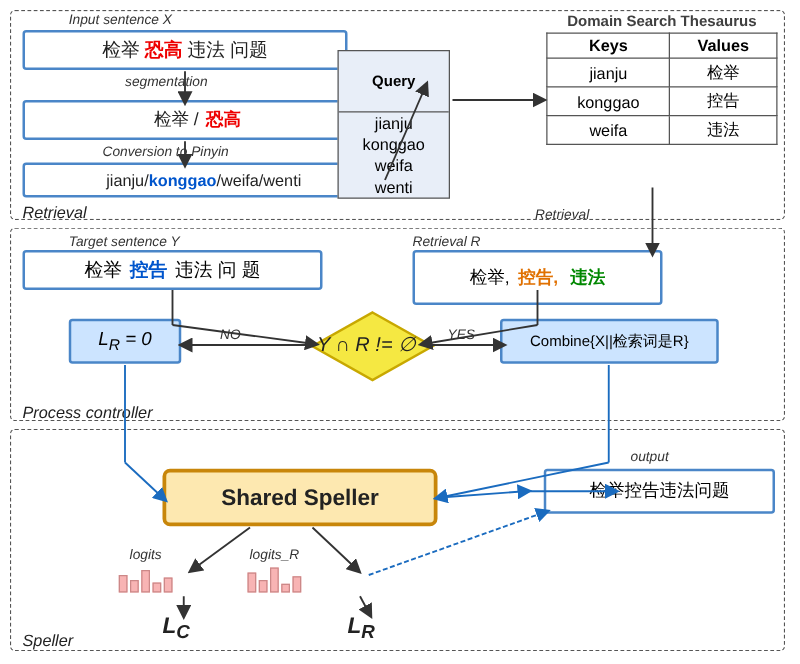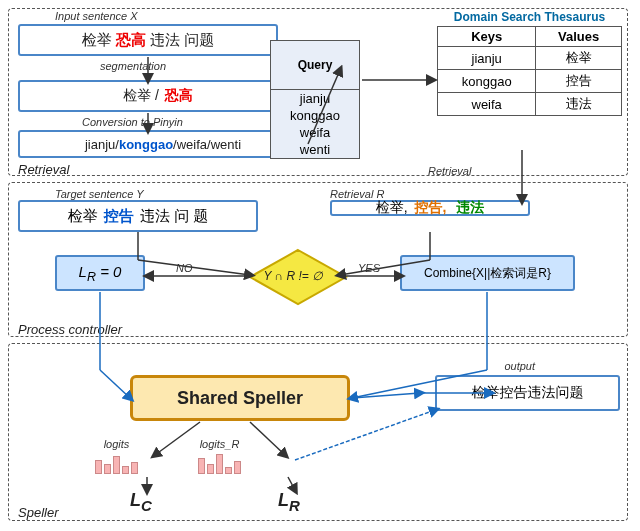--- a/index.html
+++ b/index.html
@@ -122,21 +122,21 @@
     .thesaurus-container {
       position: absolute;
       right: 18px; top: 10px;
       width: 185px;
     }
 
     .thesaurus-title {
       text-align: center;
       font-size: 12px;
       font-weight: bold;
-      color: #0369a1;
+      color: #404040;
       margin-bottom: 2px;
     }
 
     .thesaurus-table {
       width: 100%;
       border-collapse: collapse;
       font-size: 13px;
     }
     .thesaurus-table th {
       border: 1.5px solid #555;
@@ -202,21 +202,21 @@
       display: flex;
       align-items: center;
       justify-content: center;
       font-size: 15px;
       gap: 2px;
     }
 
     .box-retrieval-r {
       position: absolute;
       left: 330px; top: 200px;
-      width: 200px; height: 16px;
+      width: 200px; height: 44px;
       border: 2px solid #4a86c8;
       border-radius: 3px;
       background: #fff;
       display: flex;
       align-items: center;
       justify-content: center;
       font-size: 14px;
       gap: 3px;
     }
 
@@ -230,21 +230,21 @@
       justify-content: center;
     }
     .diamond svg {
       position: absolute;
       top: 0; left: 0;
     }
     .diamond-text {
       position: relative;
       z-index: 2;
       text-align: left;
-      font-size: 12px;
+      font-size: 16px;
       color: #222;
       font-style: italic;
     }
 
     
     .box-lr0 {
       position: absolute;
       left: 55px; top: 255px;
       width: 90px; height: 36px;
       border: 2px solid #4a86c8;

